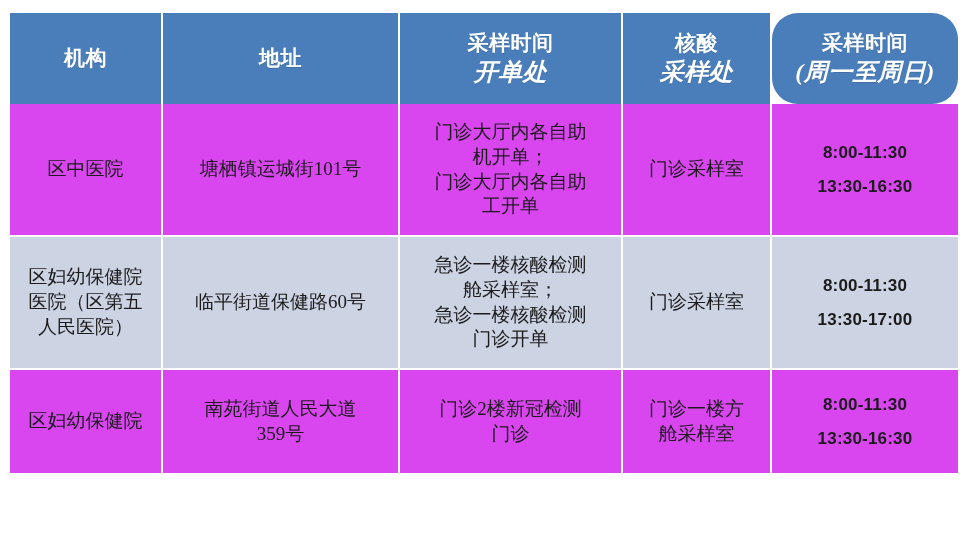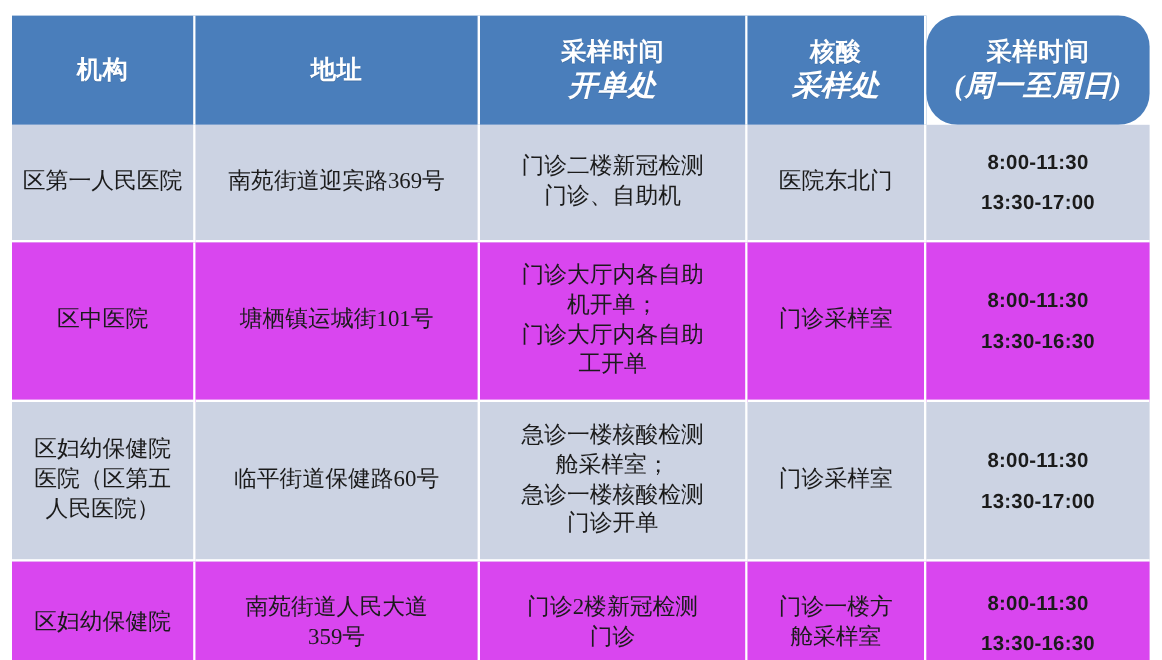--- a/index.html
+++ b/index.html
@@ -107,39 +107,20 @@
           <span class="sub">采样处</span>
         </th>
         <th>
           <span class="ln">采样时间</span>
           <span class="sub">(周一至周日)</span>
         </th>
       </tr>
     </thead>
     <tbody>
 
-      <tr class="odd r1">
-        <td>
-          <span class="ln">区第一人民医院</span>
-        </td>
-        <td>
-          <span class="ln">南苑街道迎宾路369号</span>
-        </td>
-        <td>
-          <span class="ln">门诊二楼新冠检测</span>
-          <span class="ln">门诊、自助机</span>
-        </td>
-        <td>
-          <span class="ln">医院东北门</span>
-        </td>
-        <td class="time">
-          <span class="t-line">8:00-11:30</span>
-          <span class="t-line">13:30-17:00</span>
-        </td>
-      </tr>
 
       <tr class="even r2">
         <td>
           <span class="ln">区中医院</span>
         </td>
         <td>
           <span class="ln">塘栖镇运城街101号</span>
         </td>
         <td>
           <span class="ln">门诊大厅内各自助</span>

